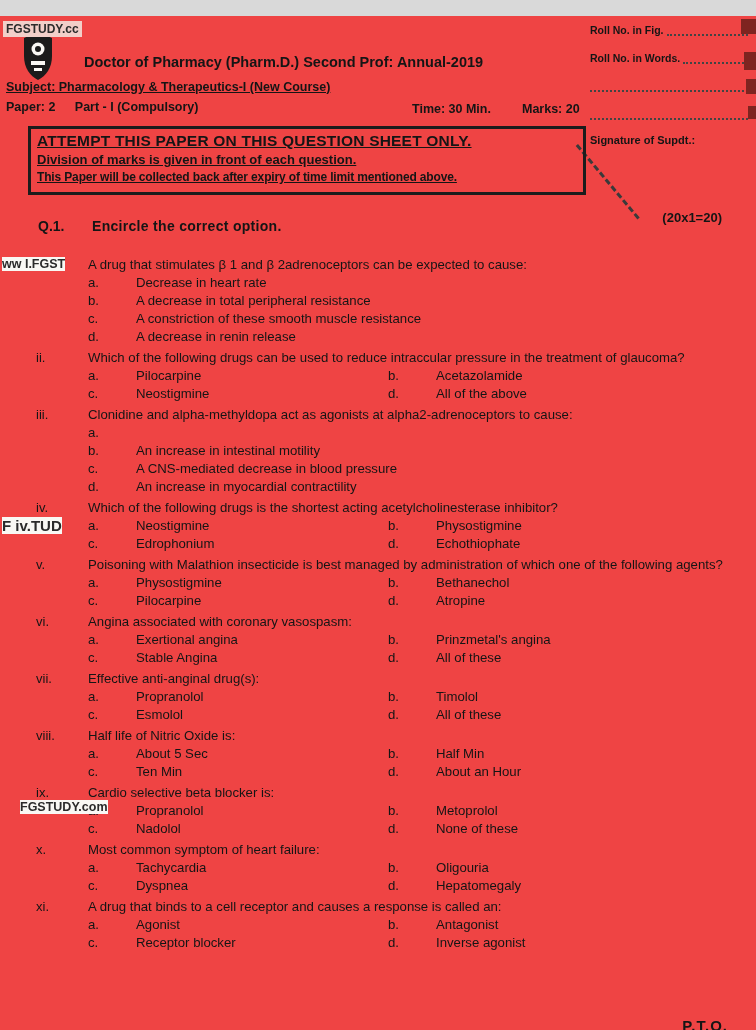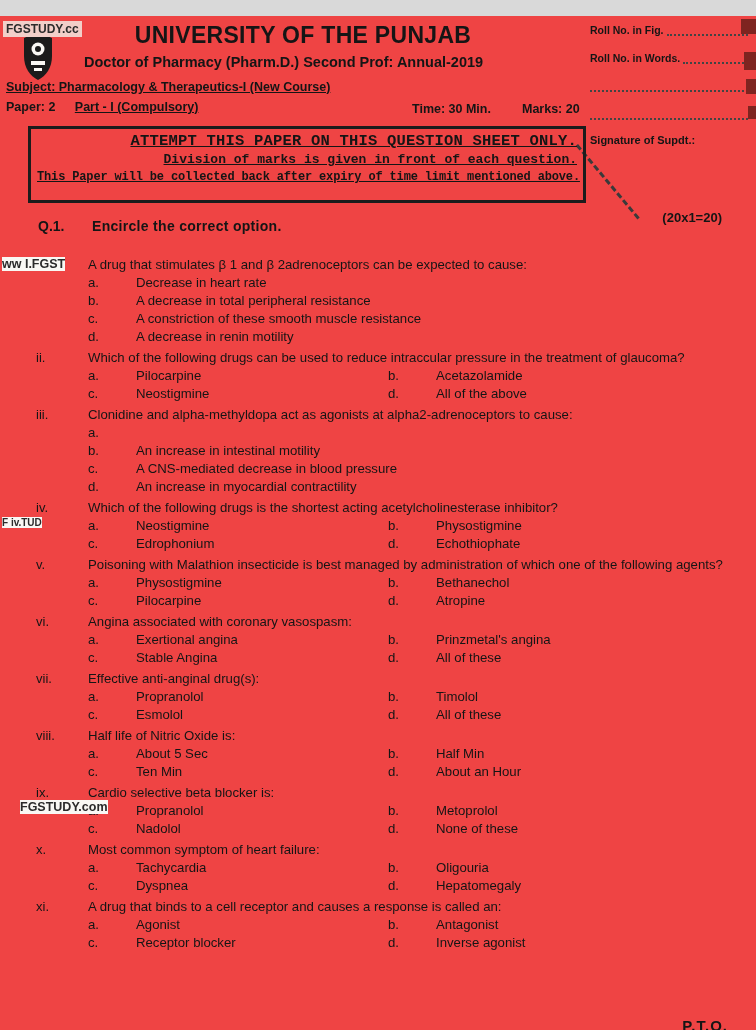--- a/index.html
+++ b/index.html
@@ -6,21 +6,21 @@
   .page {
     position:relative; width:756px; height:1030px; margin:16px auto;
     background:#ef4444; overflow:hidden;
     font-family:"Liberation Sans","DejaVu Sans",sans-serif; color:#151515;
   }
 
   
   .wm { position:absolute; background:#f9f8f4; color:#2b2b2b; font-weight:700; z-index:5; white-space:nowrap; }
   .wm-top { left:3px; top:5px; font-size:12px; background:#f2cfc9; padding:1px 3px; }
   .wm-q1 { left:2px; top:241px; font-size:12.5px; }
-  .wm-q4 { left:2px; top:501px; font-size:10px; }
+  .wm-q4 { left:2px; top:501px; font-size:15px; }
   .wm-q8 { left:20px; top:784px; font-size:12.5px; }
   .art { position:absolute; background:#7e2420; z-index:6; }
   .a1 { right:0; top:3px;  width:15px; height:15px; }
   .a2 { right:0; top:36px; width:12px; height:18px; }
   .a3 { right:0; top:63px; width:10px; height:15px; }
   .a4 { right:0; top:90px; width:8px;  height:13px; }
 
   
   .logo { position:absolute; left:18px; top:14px; width:40px; height:52px; }
   .univ-title { position:absolute; left:78px; top:6px; width:450px; text-align:center;
@@ -30,25 +30,25 @@
   .right-head { position:absolute; left:590px; top:6px; width:158px; }
   .rrow { display:flex; align-items:flex-end; margin-bottom:14px; }
   .rlabel { font-size:10.5px; font-weight:700; white-space:nowrap; margin-right:3px; }
   .dots { flex:1; border-bottom:2px dotted #444; height:12px; min-width:20px; }
   .sig { font-size:11px; font-weight:700; padding-right:4px; margin-top:2px; }
   .diag { position:absolute; left:578px; top:128px; width:96px;
     border-top:3px dashed #3a3a3a; transform:rotate(50deg); transform-origin:left top; }
 
   .subject-line { position:absolute; left:6px; top:64px; font-size:12.5px; font-weight:700; text-decoration:underline; }
   .paper-line { position:absolute; left:6px; top:84px; font-size:12.5px; font-weight:700; }
-  .paper-part { margin-left:16px; text-decoration:underline; }
+  .paper-part { margin-left:16px; }
   .time-marks { position:absolute; left:412px; top:86px; font-size:12.5px; font-weight:700; display:flex; gap:31px; }
 
   .inst-box { position:absolute; left:28px; top:110px; width:540px;
-    border:3px solid #1c1c1c; padding:3px 6px 16px; text-align:right;font-family:Liberation Mono, monospace; }
+    border:3px solid #1c1c1c; padding:3px 6px 8px; text-align:left; }
   .inst1 { font-size:15.5px; font-weight:700; text-decoration:underline; letter-spacing:0.2px; white-space:nowrap; }
   .inst2 { font-size:13px;   font-weight:700; text-decoration:underline; margin-top:2px; }
   .inst3 { font-size:12px;   font-weight:700; text-decoration:underline; margin-top:3px;
     white-space:nowrap; letter-spacing:-0.15px; }
 
   
   .q1-head { position:absolute; left:38px; top:202px; right:34px; display:flex; align-items:flex-start; }
   .q1-num { font-size:14px; font-weight:700; width:54px; flex:0 0 54px; }
   .q1-title { font-size:14px; font-weight:700; letter-spacing:0.3px; }
   .q1-marks { margin-left:auto; font-size:13px; font-weight:700; transform:translateY(-8px); }
@@ -82,21 +82,20 @@
 
   <div class="logo">
     <svg viewBox="0 0 40 52" width="40" height="52">
       <path d="M20 2 L34 8 V26 C34 38 28 46 20 50 C12 46 6 38 6 26 V8 Z" fill="#1b1b1b"></path>
       <circle cx="20" cy="19" r="6.5" fill="#f9f8f4"></circle>
       <circle cx="20" cy="19" r="3" fill="#1b1b1b"></circle>
       <rect x="13" y="31" width="14" height="4" fill="#f9f8f4"></rect>
       <rect x="16" y="38" width="8" height="3" fill="#f9f8f4"></rect>
     </svg>
   </div>
-  <div class="univ-title">UNIVERSITY OF THE PUNJAB</div>
   <div class="program">Doctor of Pharmacy (Pharm.D.) Second Prof: Annual-2019</div>
 
   <div class="right-head">
     <div class="rrow">
       <span class="rlabel">Roll No. in Fig.</span>
       <span class="dots"></span>
     </div>
     <div class="rrow">
       <span class="rlabel">Roll No. in Words.</span>
       <span class="dots"></span>
@@ -146,21 +145,21 @@
             <div class="opt">
               <span class="opt-label">b.</span>
               <span class="opt-text">A decrease in total peripheral resistance</span>
             </div>
             <div class="opt">
               <span class="opt-label">c.</span>
               <span class="opt-text">A constriction of these smooth muscle resistance</span>
             </div>
             <div class="opt">
               <span class="opt-label">d.</span>
-              <span class="opt-text">A decrease in renin motility</span>
+              <span class="opt-text">A decrease in renin release</span>
             </div>
           </div>
         </div>
       </div>
       <div class="q-block">
         <div class="q-num">ii.</div>
         <div class="q-content">
           <div class="q-text">Which of the following drugs can be used to reduce intraccular pressure in the treatment of glaucoma?</div>
           <div class="opts-grid">
             <div class="opt">

